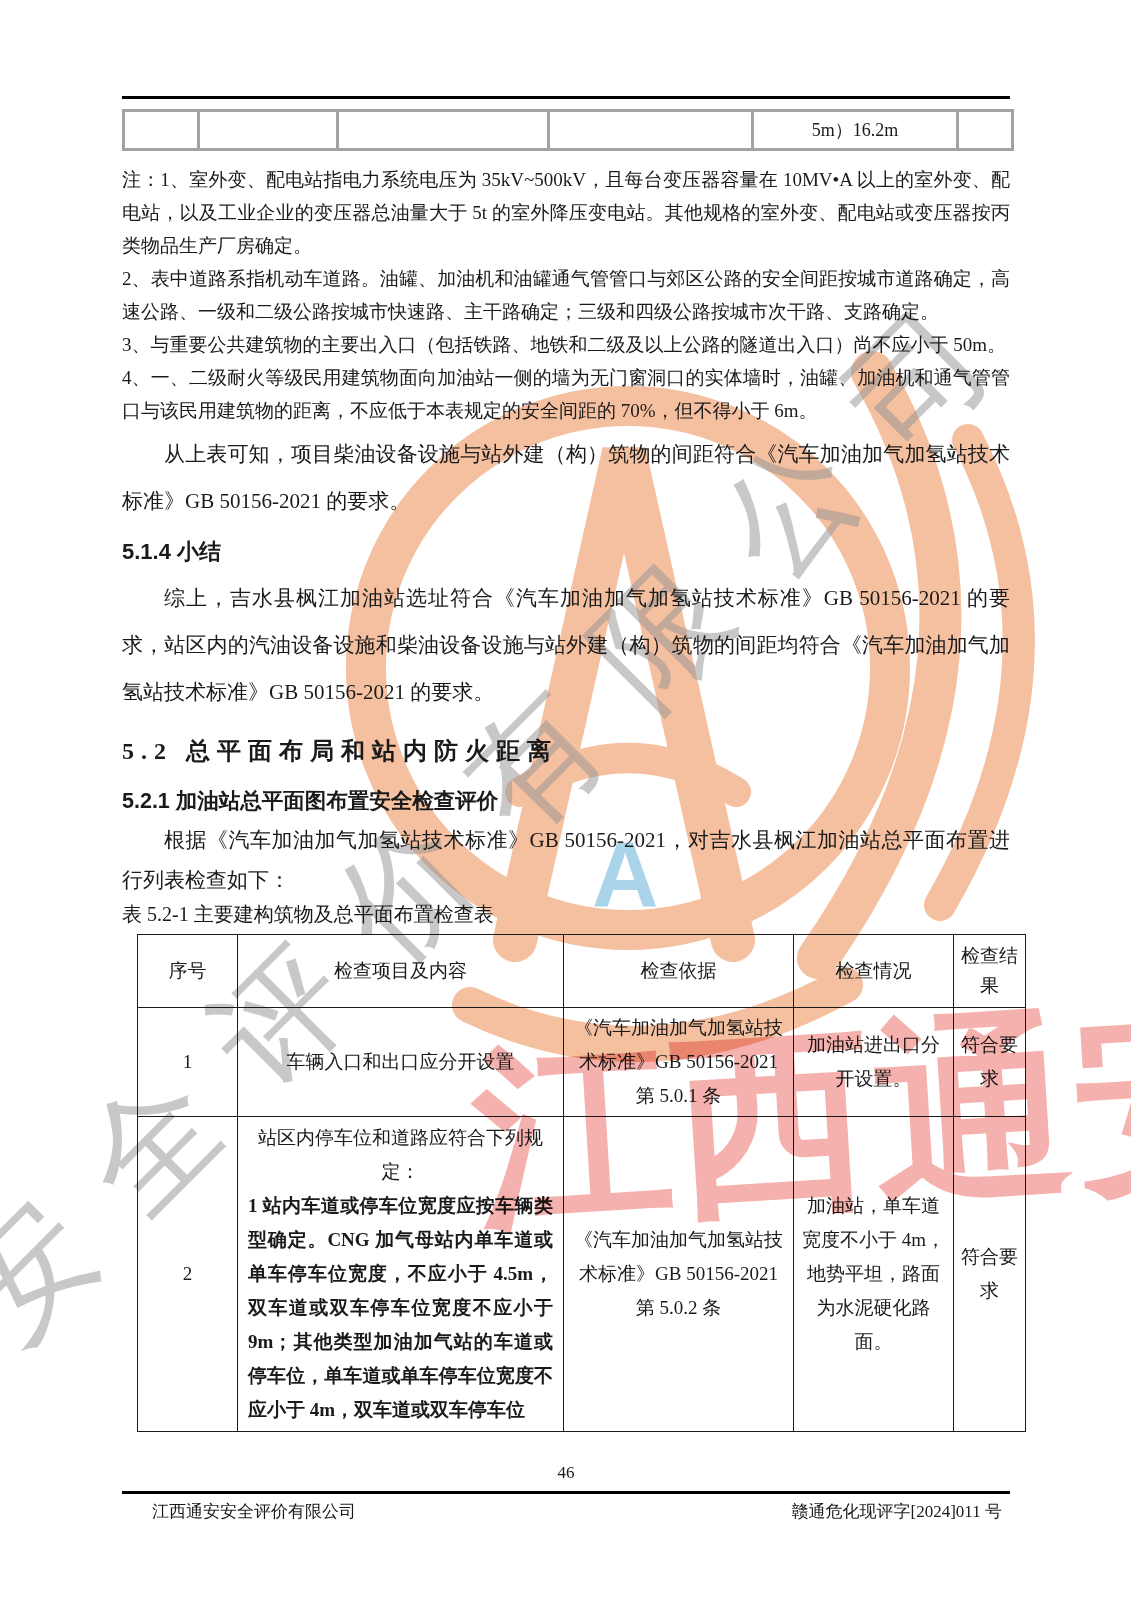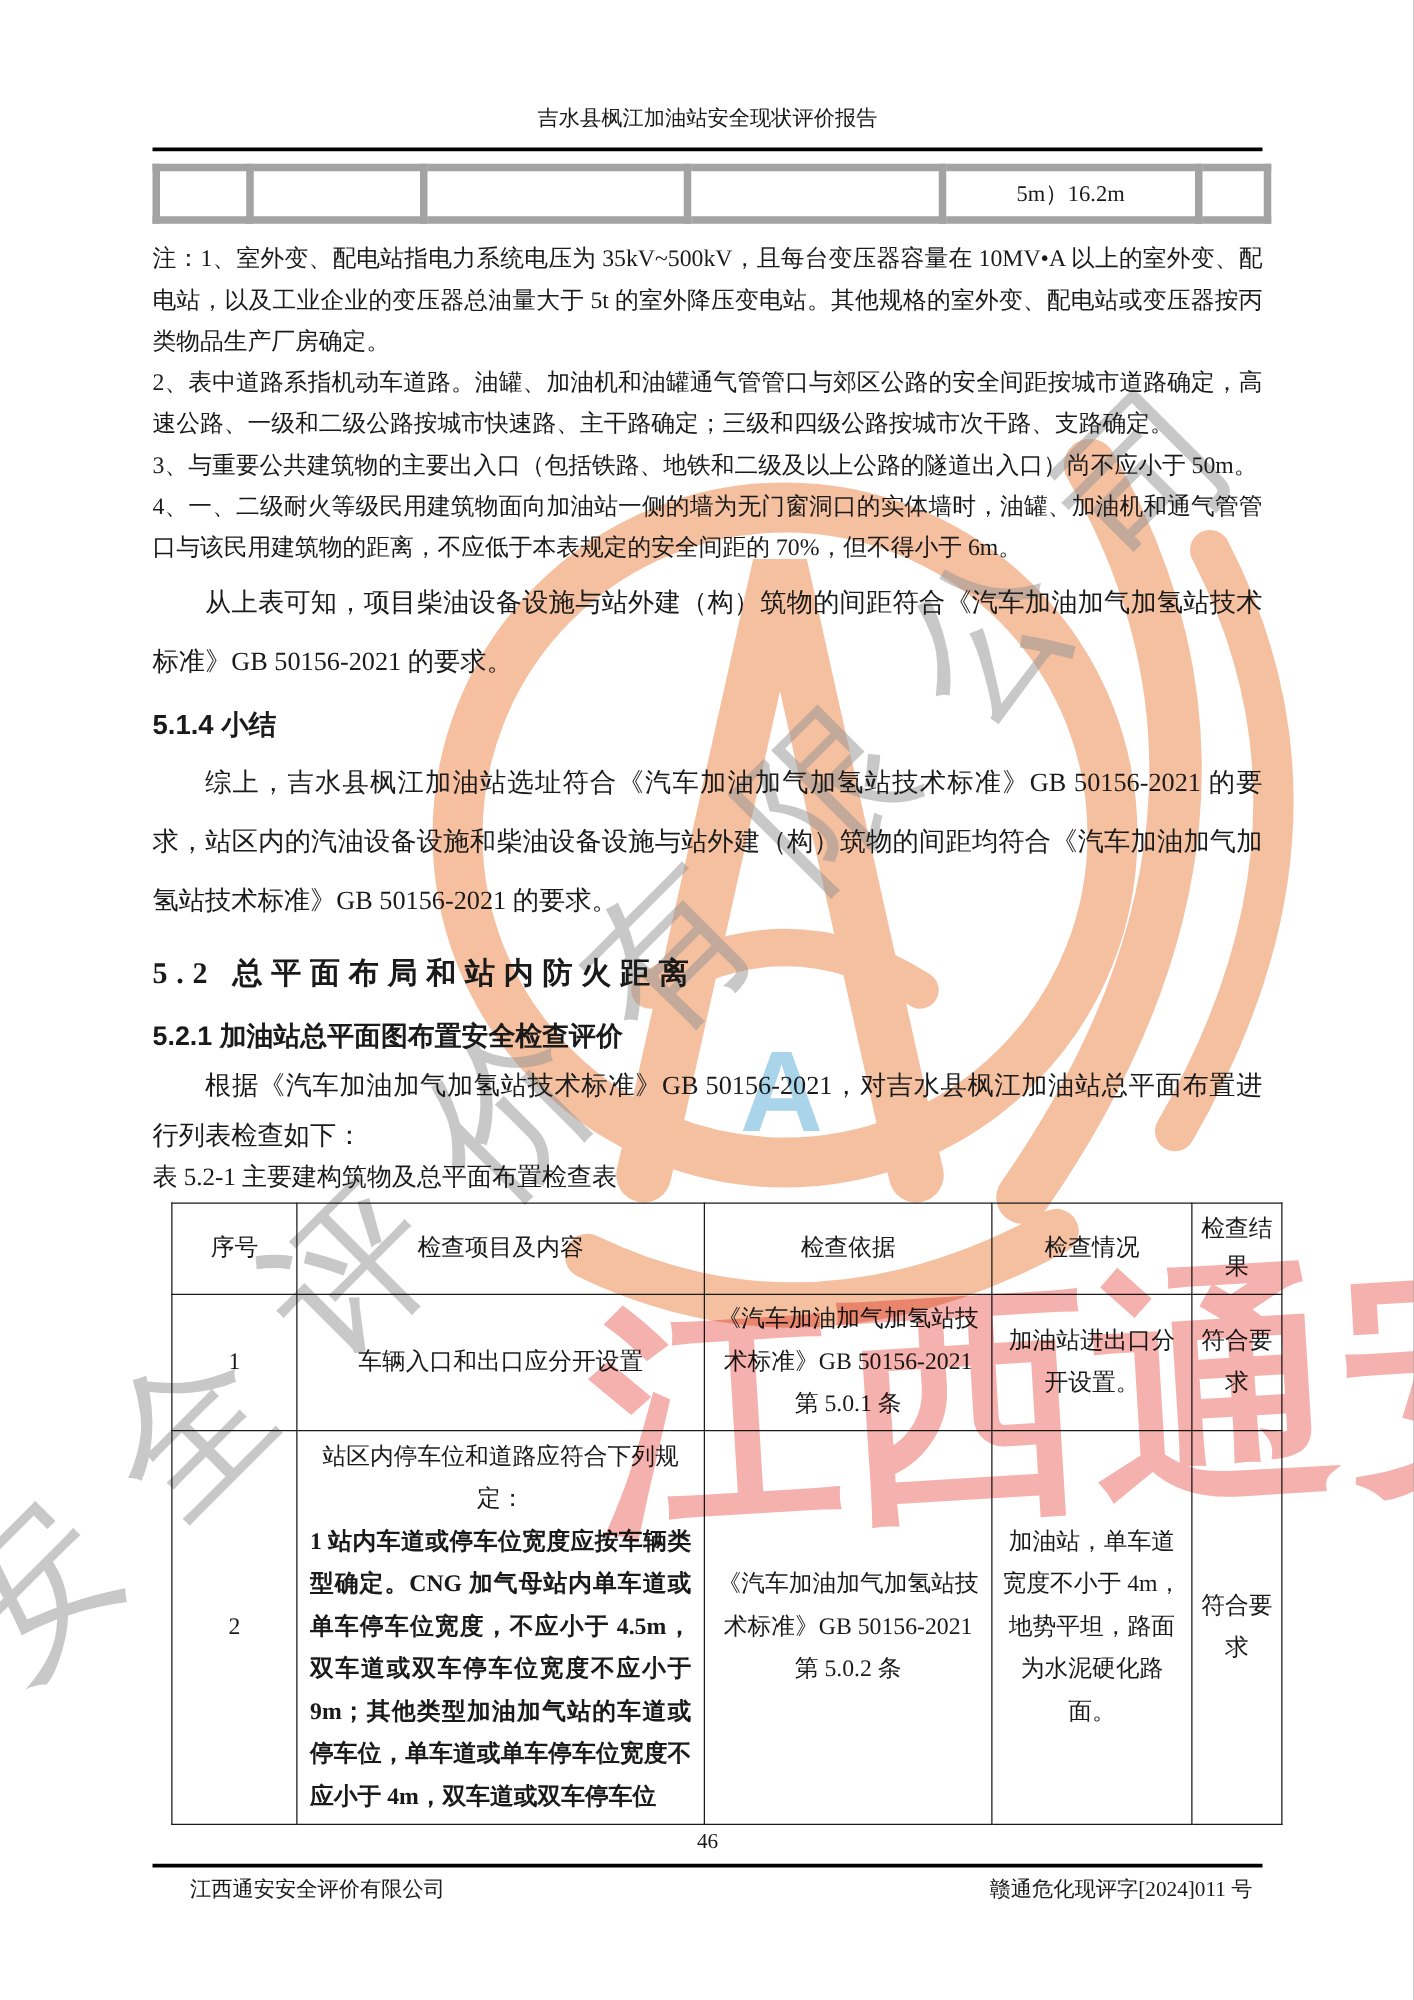--- a/index.html
+++ b/index.html
@@ -30,21 +30,21 @@
     transform:rotate(-3.5deg);transform-origin:0 0;
     mix-blend-mode:multiply;
   }
   
   .content{position:relative;z-index:1;padding:84px 121px 0 122px;}
   .hdr-title{text-align:center;font-size:17px;line-height:22px;}
   .hdr-rule{height:3px;background:#000;margin-top:12px;}
   table{border-collapse:collapse;}
   .frag-table{margin-top:10px;width:889px;table-layout:fixed;}
   .frag-table td{
-    border:6px solid #a3a3a3;height:36px;font-size:18px;
+    border:3px solid #a3a3a3;height:36px;font-size:18px;
     text-align:center;vertical-align:middle;padding:0;
   }
   .notes{margin-top:12px;font-size:19px;line-height:33px;text-align:justify;}
   .notes p{margin:0;}
   .body-para{margin:4px 0 0 0;font-size:21px;line-height:47px;text-align:justify;text-indent:2em;}
   .h-514{margin:12px 0 0 0;font-family:"Liberation Sans","DejaVu Sans",sans-serif;
          font-size:22px;line-height:30px;font-weight:bold;}
   .h-52{margin:18px 0 0 0;font-size:24px;line-height:34px;font-weight:bold;letter-spacing:7px;}
   .h-521{margin:18px 0 0 0;font-family:"Liberation Sans","DejaVu Sans",sans-serif;
          font-size:21.5px;line-height:30px;font-weight:bold;}
@@ -85,21 +85,20 @@
   </svg>
 
   <div class="wm wm-gray">江西通安安全评价有限公司</div>
 
   <div class="wm wm-blue">A</div>
 
   <div class="wm wm-red">江西通安</div>
 
   <div class="content">
 
-    <div class="hdr-title">吉水县枫江加油站安全现状评价报告</div>
     <div class="hdr-rule"></div>
 
     <table class="frag-table">
       <colgroup>
         <col style="width:75px">
           <col style="width:139px">
           <col style="width:211px">
         <col style="width:204px">
           <col style="width:205px">
           <col style="width:55px">

